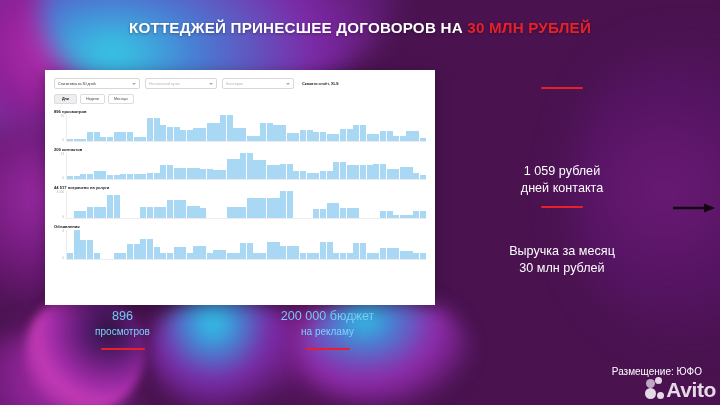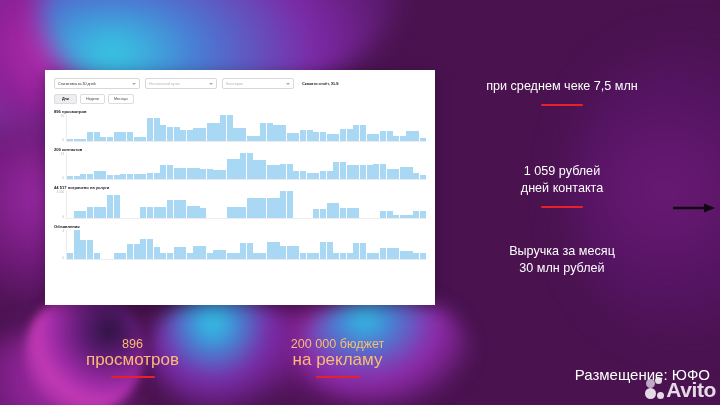--- a/index.html
+++ b/index.html
@@ -231,36 +231,35 @@
   .arrow {
     position: absolute;
     left: 673px; top: 203px;
     width: 42px; height: 10px;
     z-index: 8;
   }
 
   
   .stats {
     position: absolute;
-    left: 30px; top: 308px;
+    left: 20px; top: 308px;
     width: 410px;
     display: flex;
     z-index: 8;
-    color: #fdba74;
-    margin-top: 28px;
+    color: #7dd3fc;
   }
   .stat { flex: 1; text-align: center; }
   .stat .sv { font-size: 12.6px; line-height: 16px; white-space: nowrap; }
-  .stat .sl { font-size: 17px; line-height: 16px; white-space: nowrap; }
+  .stat .sl { font-size: 10px; line-height: 16px; white-space: nowrap; }
   .stat .rule { width: 44px; margin-top: 8px; }
 
   .placement {
     position: absolute;
-    right: 10px; top: 366px;
-    font-size: 15px;
+    right: 18px; top: 366px;
+    font-size: 10px;
     color: #ffffff;
     z-index: 8;
     white-space: nowrap;
   }
 
   
   .avito {
     position: absolute;
     right: 4px; bottom: 2px;
     z-index: 10;
@@ -294,20 +293,21 @@
   <div class="blob blob-topband"></div>
   <div class="blob blob-left-mid"></div>
   <div class="blob blob-rightglow"></div>
   <div class="blob blob-mid3"></div>
   <div class="blob blob-mid-teal"></div>
   <div class="blob blob-mid2-teal"></div>
   <div class="blob blob-bottomleft2"></div>
   <div class="blob blob-bottomleft"></div>
 
   <div class="title-wrap">
+    <div class="title-line"><span>КОТТЕДЖЕЙ ПРИНЕСШЕЕ ДОГОВОРОВ НА </span><span class="title-accent">30 МЛН РУБЛЕЙ</span></div>
   </div>
 
   <div class="dash">
 
     <div class="dash-toolbar">
       <div class="sel sel-1">
         <span>Статистика за 30 дней</span>
         <span class="cv"></span>
       </div>
       <div class="sel sel-2 ph">
@@ -587,21 +587,20 @@
             <div class="bar" style="height: 28%;"></div>
             <div class="bar" style="height: 20%;"></div>
             <div class="bar" style="height: 20%;"></div>
           </div>
       </div>
     </div>
 
   </div>
 
   <div class="rtext rt-1">
-    <div class="ln">при среднем чеке 7,5 млн</div>
     <div class="rule"></div>
   </div>
 
   <div class="rtext rt-2">
     <div class="ln">1 059 рублей</div>
     <div class="ln">дней контакта</div>
     <div class="rule"></div>
   </div>
 
   <div class="rtext rt-3">

